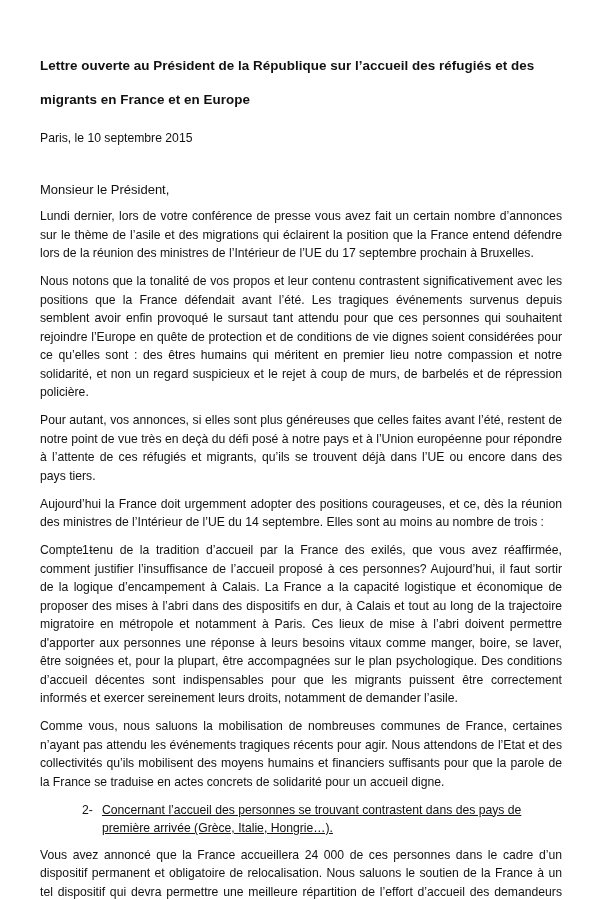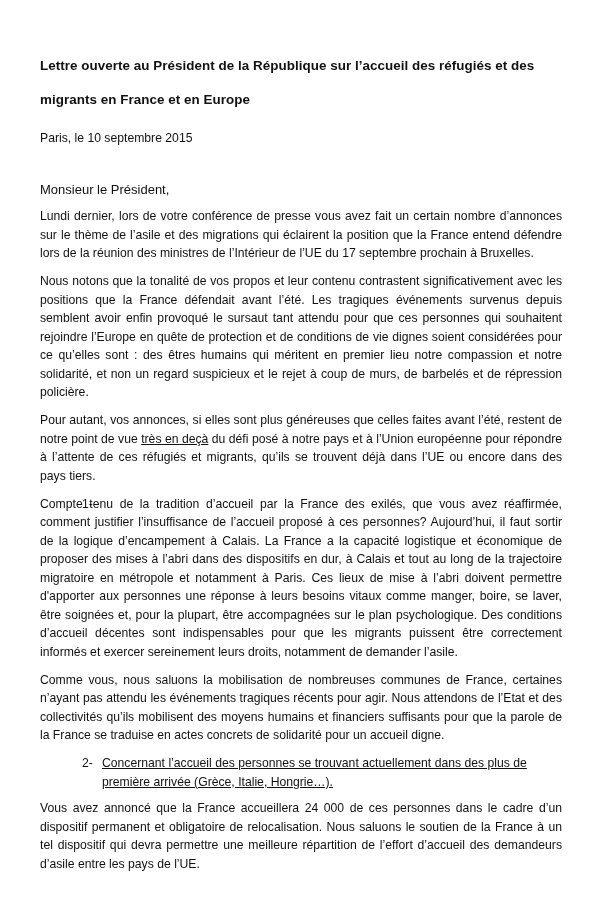--- a/index.html
+++ b/index.html
@@ -50,21 +50,21 @@
       top: 207px;
       left: 0;
       width: 522px;
       font-size: 12.2px;
       line-height: 18.5px;
     }
     .para {
       margin: 0 0 9.5px 0;
       text-align: justify;
     }
-    .u { text-decoration: underline; }
+    .u { }
     .list-item {
       position: relative;
       padding-left: 62px;
       margin: 0 0 8px 0;
       text-align: left;
     }
     .list-num {
       position: absolute;
       left: 42px;
       top: 0;
@@ -86,30 +86,31 @@
   <div class="salutation">Monsieur le Président,</div>
 
   <div class="body-flow">
 
     <p class="para">Lundi dernier, lors de votre conférence de presse vous avez fait un certain nombre d’annonces sur le thème de l’asile et des migrations qui éclairent la position que la France entend défendre lors de la réunion des ministres de l’Intérieur de l’UE du 17 septembre prochain à Bruxelles.</p>
 
     <p class="para">Nous notons que la tonalité de vos propos et leur contenu contrastent significativement avec les positions que la France défendait avant l’été. Les tragiques événements survenus depuis semblent avoir enfin provoqué le sursaut tant attendu pour que ces personnes qui souhaitent rejoindre l’Europe en quête de protection et de conditions de vie dignes soient considérées pour ce qu’elles sont : des êtres humains qui méritent en premier lieu notre compassion et notre solidarité, et non un regard suspicieux et le rejet à coup de murs, de barbelés et de répression policière.</p>
 
     <p class="para"><span>Pour autant, vos annonces, si elles sont plus généreuses que celles faites avant l’été, restent de notre point de vue </span><span class="u">très en deçà</span><span> du défi posé à notre pays et à l’Union européenne pour répondre à l’attente de ces réfugiés et migrants, qu’ils se trouvent déjà dans l’UE ou encore dans des pays tiers.</span></p>
 
+    <p class="para">Aujourd’hui la France doit urgemment adopter des positions courageuses, et ce, dès la réunion des ministres de l’Intérieur de l’UE du 14 septembre.  Elles sont au moins au nombre de trois :</p>
 
     <div class="list-item">
       <span class="list-num">1-</span>
     </div>
 
     <p class="para">Compte tenu de la tradition d’accueil par la France des exilés, que vous avez réaffirmée, comment justifier l’insuffisance de l’accueil proposé à ces personnes? Aujourd’hui, il faut sortir de la logique d’encampement à Calais. La France a la capacité logistique et économique de proposer des mises à l’abri dans des dispositifs en dur, à Calais et tout au long de la trajectoire migratoire en métropole et notamment à Paris. Ces lieux de mise à l’abri doivent permettre d'apporter aux personnes une réponse à leurs besoins vitaux comme manger, boire, se laver, être soignées et, pour la plupart, être accompagnées sur le plan psychologique. Des conditions d’accueil décentes sont indispensables pour que les migrants puissent être correctement informés et exercer sereinement leurs droits, notamment de demander l’asile.</p>
 
     <p class="para">Comme vous, nous saluons la mobilisation de nombreuses communes de France, certaines n’ayant pas attendu les événements tragiques récents pour agir. Nous attendons de l’Etat et des collectivités qu’ils mobilisent des moyens humains et financiers suffisants pour que la parole de la France se traduise en actes concrets de solidarité pour un accueil digne.</p>
 
     <div class="list-item">
       <span class="list-num">2-</span>
-      <span class="list-text">Concernant l’accueil des personnes se trouvant actuellement dans des plus de première arrivée (Grèce, Italie, Hongrie…).</span>
+      <span class="list-text">Concernant l’accueil des personnes se trouvant contrastent dans des pays de première arrivée (Grèce, Italie, Hongrie…).</span>
     </div>
 
     <p class="para">Vous avez annoncé que la France accueillera 24 000 de ces personnes dans le cadre d’un dispositif permanent et obligatoire de relocalisation. Nous saluons le soutien de la France à un tel dispositif qui devra permettre une meilleure répartition de l’effort d’accueil des  demandeurs d’asile entre les pays de l’UE.</p>
 
   </div>
 </div>
 
 </body></html>

